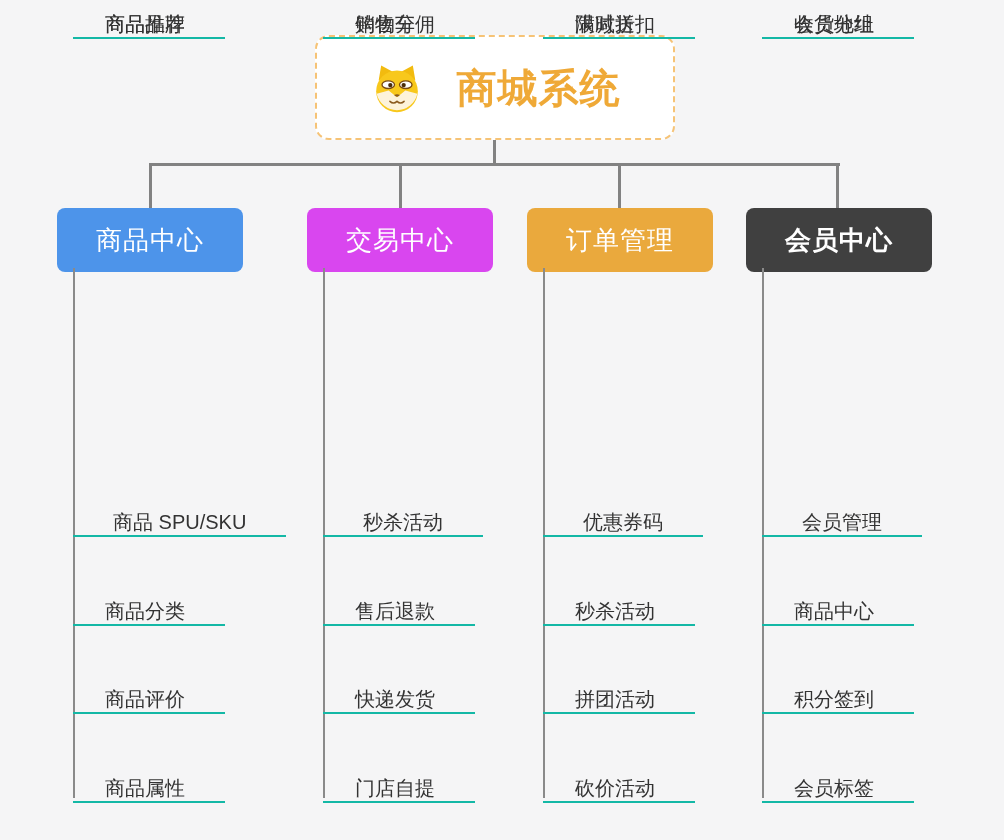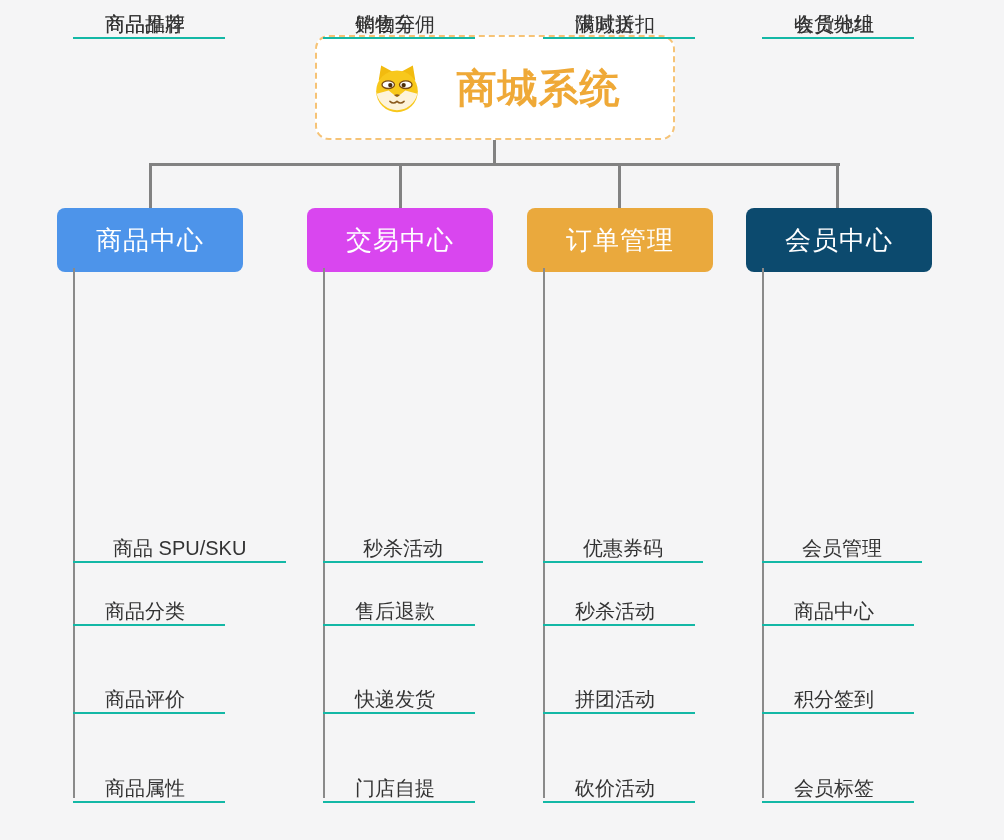--- a/index.html
+++ b/index.html
@@ -42,21 +42,21 @@
   .leaf{
     position:absolute;left:0;height:34px;
     display:flex;align-items:flex-end;
     padding:0 40px 3px 32px;
     border-bottom:2px solid #14b8a6;
     font-size:20px;line-height:1;color:#333333;
     white-space:nowrap;
   }
   .leaf:nth-of-type(1){top:321px;}
   .leaf:nth-of-type(2){top:410px;}
-  .leaf:nth-of-type(3){top:524px;padding-left:40px;}
+  .leaf:nth-of-type(3){top:498px;padding-left:40px;}
   .leaf:nth-of-type(4){top:587px;}
   .leaf:nth-of-type(5){top:675px;}
   .leaf:nth-of-type(6){top:764px;}
 </style>
 </head>
 <body>
 
 <div class="canvas">
 
   <div class="conn root-drop"></div>
@@ -111,21 +111,21 @@
     <div class="spine"></div>
     <div class="leaf">优惠券码</div>
     <div class="leaf">秒杀活动</div>
     <div class="leaf">拼团活动</div>
     <div class="leaf">砍价活动</div>
     <div class="leaf">限时折扣</div>
     <div class="leaf">满减送</div>
   </div>
 
   <div class="branch branch-3">
-    <div class="branch-node" style="background: #0c4a6e;">会员中心</div>
+    <div class="branch-node" style="background: #404040; font-weight: bold;">会员中心</div>
     <div class="spine"></div>
     <div class="leaf">会员管理</div>
     <div class="leaf">商品中心</div>
     <div class="leaf">积分签到</div>
     <div class="leaf">会员标签</div>
     <div class="leaf">会员分组</div>
     <div class="leaf">收货地址</div>
   </div>
 
 </div>

